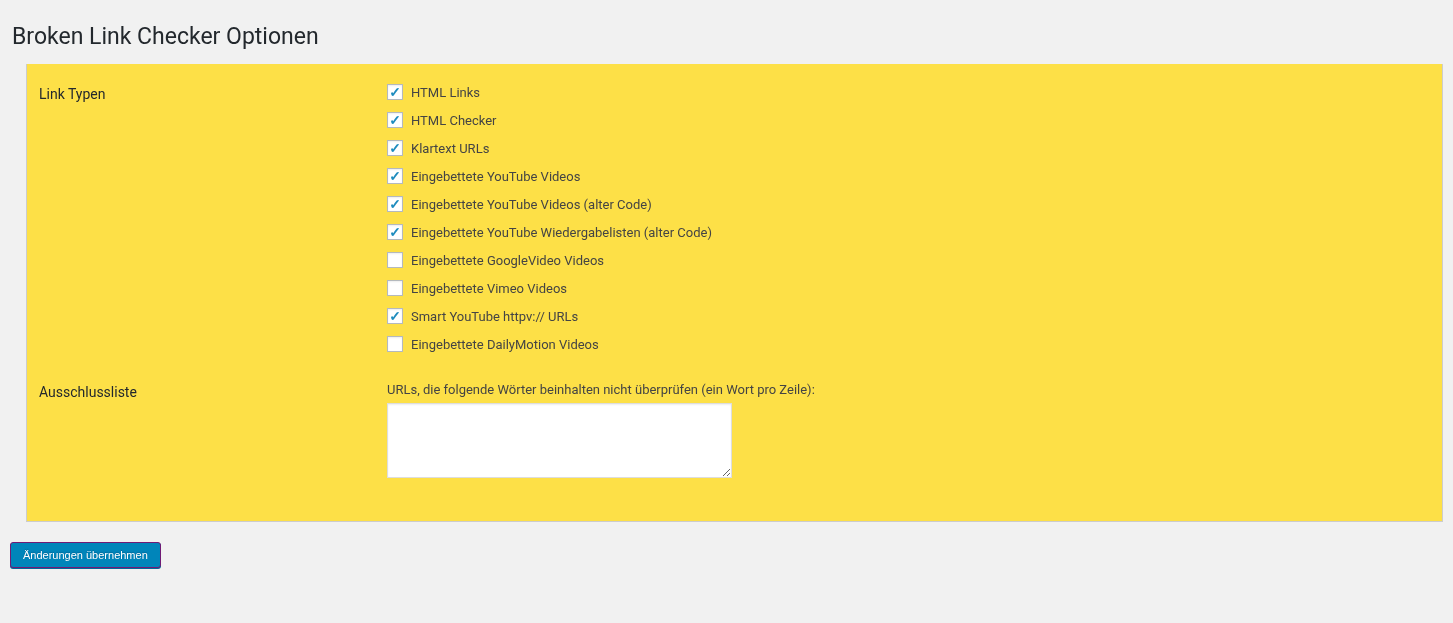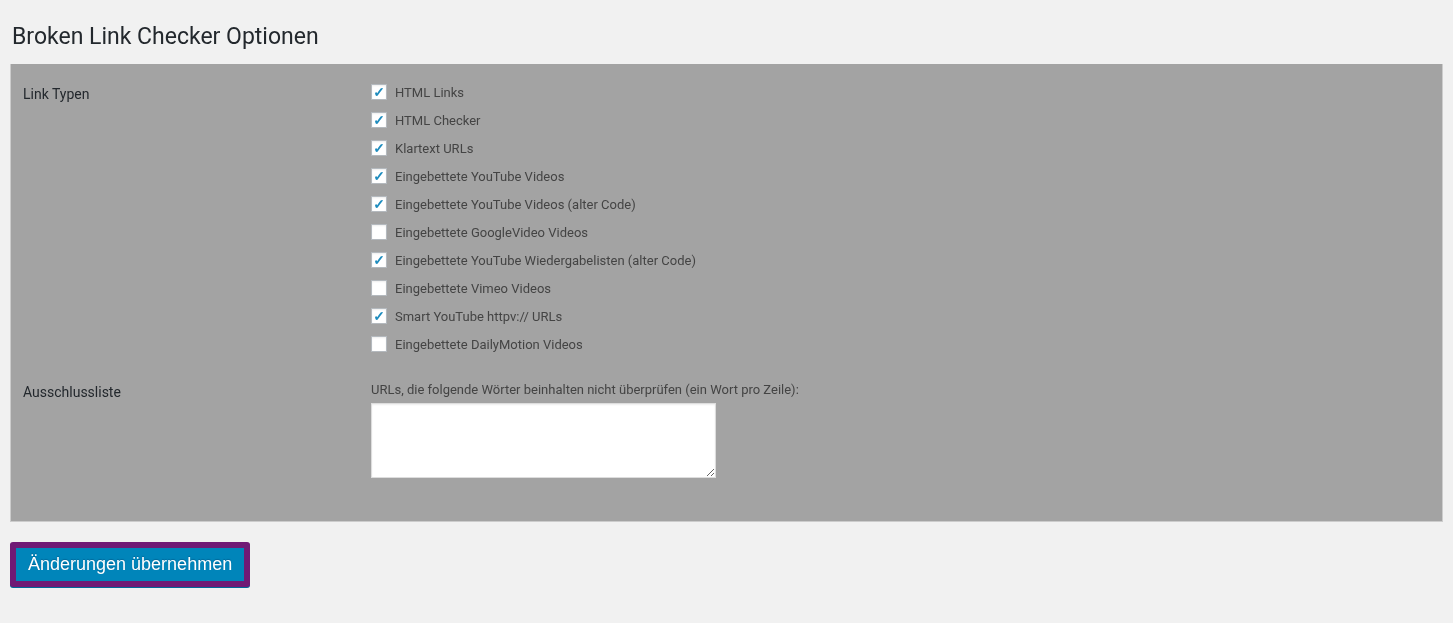--- a/index.html
+++ b/index.html
@@ -40,26 +40,26 @@
       border-radius: 0;
       position: relative;
       top: 1px;
     }
     .nav-tab.active {
       background: #fff;
       border-bottom: 1px solid #fff;
       color: #333;
     }
     .tab-content {
-      background: #a3a3a3;
+      background: #fde047;
       border: 1px solid #ccc;
       border-top: none;
       margin-top: -1px;
       padding: 20px 10px 40px 10px;
-      margin-left: 0;
+      margin-left: 16px;
     }
     .content-inner {
       margin-left: -10px;
     }
     .form-row {
       display: flex;
       margin-bottom: 30px;
     }
     .form-label-col {
       width: 360px;
@@ -119,24 +119,24 @@
       font-family: inherit;
       font-size: 13px;
       resize: both;
     }
     .submit-wrap {
       margin-top: 20px;
       margin-left: 0;
     }
     .button-primary {
       background: #0085ba;
-      border: 6px solid #701a75;
+      border: 1px solid #701a75;
       color: #fff;
       padding: 6px 12px;
-      font-size: 18px;
+      font-size: 11px;
       cursor: pointer;
       border-radius: 3px;
       box-shadow: 0 1px 0 #006799;
       text-shadow: 0 -1px 1px #006799;
     }
     .wrap {
       margin: 0 0 0 0;
     }
     .panel-wrap {
       margin: 0 0 0 0;
@@ -171,26 +171,26 @@
                 </div>
                 <div class="checkbox-row">
                   <span class="custom-checkbox checked"></span>
                   <label>Eingebettete YouTube Videos</label>
                 </div>
                 <div class="checkbox-row">
                   <span class="custom-checkbox checked"></span>
                   <label>Eingebettete YouTube Videos (alter Code)</label>
                 </div>
                 <div class="checkbox-row">
+                  <span class="custom-checkbox checked"></span>
+                  <label>Eingebettete YouTube Wiedergabelisten (alter Code)</label>
+                </div>
+                <div class="checkbox-row">
                   <span class="custom-checkbox"></span>
                   <label>Eingebettete GoogleVideo Videos</label>
-                </div>
-                <div class="checkbox-row">
-                  <span class="custom-checkbox checked"></span>
-                  <label>Eingebettete YouTube Wiedergabelisten (alter Code)</label>
                 </div>
                 <div class="checkbox-row">
                   <span class="custom-checkbox"></span>
                   <label>Eingebettete Vimeo Videos</label>
                 </div>
                 <div class="checkbox-row">
                   <span class="custom-checkbox checked"></span>
                   <label>Smart YouTube httpv:// URLs</label>
                 </div>
                 <div class="checkbox-row">

